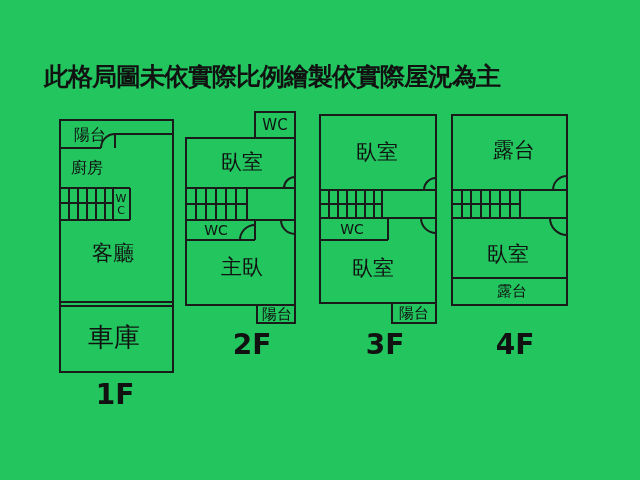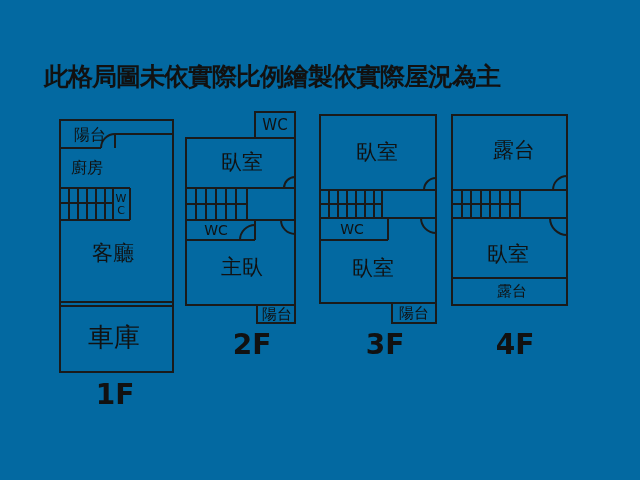--- a/index.html
+++ b/index.html
@@ -4,21 +4,21 @@
 <style>
   html, body {
     margin: 0;
     padding: 0;
     background: #ffffff;
   }
   #screen {
     position: relative;
     width: 640px;
     height: 480px;
-    background: #0369a1;
+    background: #22c55e;
     overflow: hidden;
     font-family: "DejaVu Sans", "Liberation Sans", sans-serif;
   }
   #title {
     position: absolute;
     left: 44px;
     top: 60px;
     font-size: 25px;
     font-weight: bold;
     letter-spacing: -1px;

